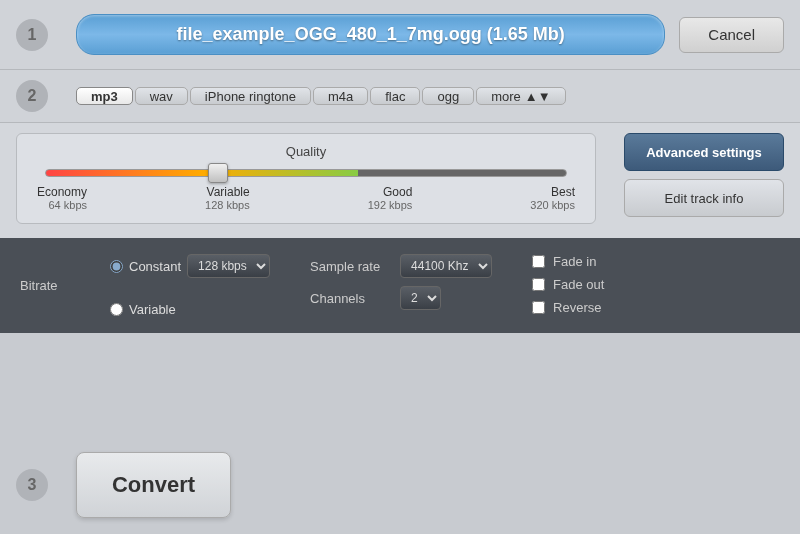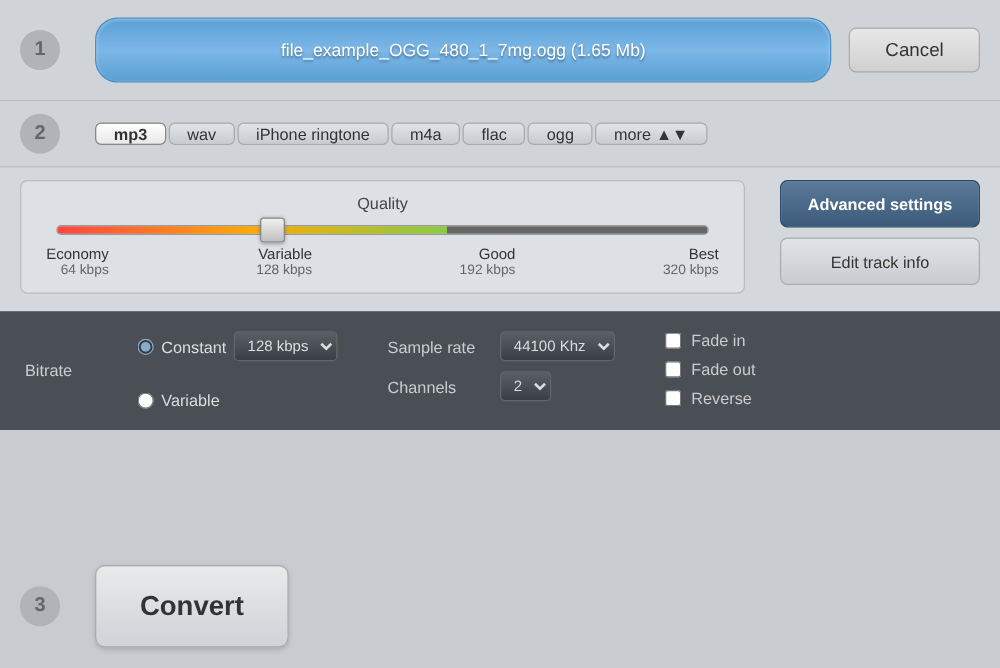--- a/index.html
+++ b/index.html
@@ -33,29 +33,29 @@
       padding: 14px 16px;
       background: #d0d3d8;
       border-bottom: 1px solid #b5b8bc;
       display: flex;
       align-items: center;
       gap: 14px;
     }
 
     .file-bar {
       flex: 1;
-      height: 52px;
+      height: 41px;
       background: linear-gradient(to bottom, #5a9fd4, #7cb8e8, #5a9fd4);
       border-radius: 18px;
       display: flex;
       align-items: center;
       justify-content: center;
       color: white;
-      font-size: 14px;
-      font-weight: normal;
+      font-size: 18px;
+      font-weight: bold;
       text-shadow: 0 1px 2px rgba(0,0,0,0.4);
       border: 1px solid #4a8fc4;
       box-shadow: inset 0 1px 3px rgba(255,255,255,0.4);
     }
 
     .cancel-btn {
       height: 36px;
       padding: 0 28px;
       background: linear-gradient(to bottom, #e8e8e8, #d0d0d0);
       border: 1px solid #aaa;

